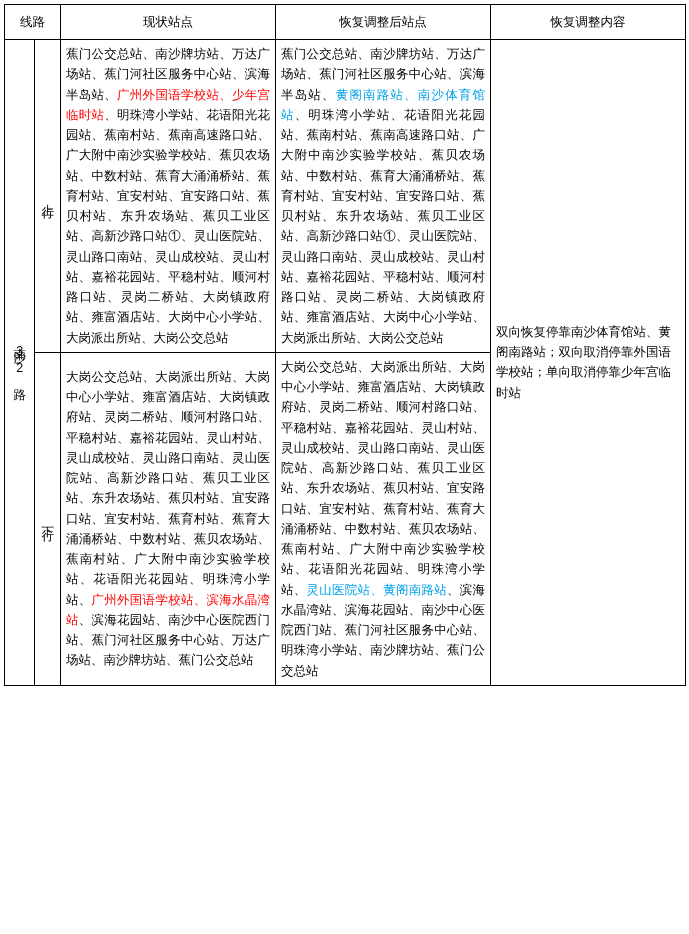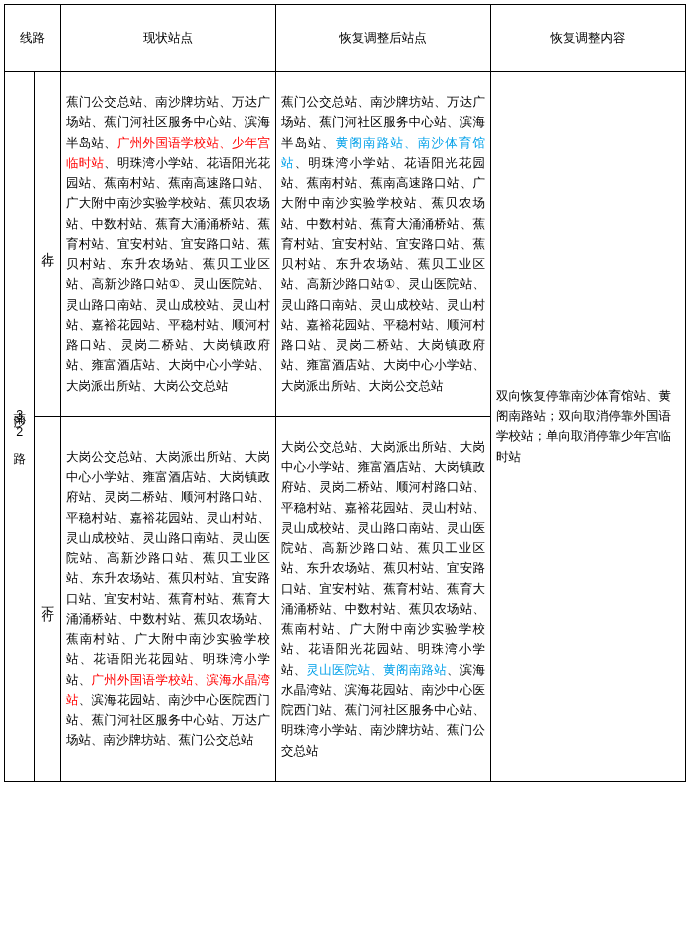--- a/index.html
+++ b/index.html
@@ -21,21 +21,21 @@
   }
   table.route-table {
     border-collapse: collapse;
     width: 681px;
     margin: 4px 0 0 4px;
     table-layout: fixed;
   }
   table.route-table td, table.route-table th {
     border: 1px solid #000000;
     vertical-align: middle;
-    padding: 20px 5px;
+    padding: 4px 5px;
     font-size: 12.5px;
     line-height: 1.62;
     font-weight: normal;
   }
   th.col-head {
     text-align: center;
     font-size: 13px;
     height: 26px;
     padding: 2px 4px;
     font-weight: normal;
@@ -61,20 +61,21 @@
   }
   td.vert-dir {
     text-align: center;
     font-size: 13px;
     padding: 0;
   }
   td.stops {
     text-align: justify;
     text-align-last: left;
     word-break: break-all;
+    font-family: Liberation Serif, serif;
   }
   td.note {
     font-size: 13px;
     line-height: 1.9;
   }
   .hl-red {
     color: #ff0000;
   }
   .hl-blue {
     color: #00a0e9;

